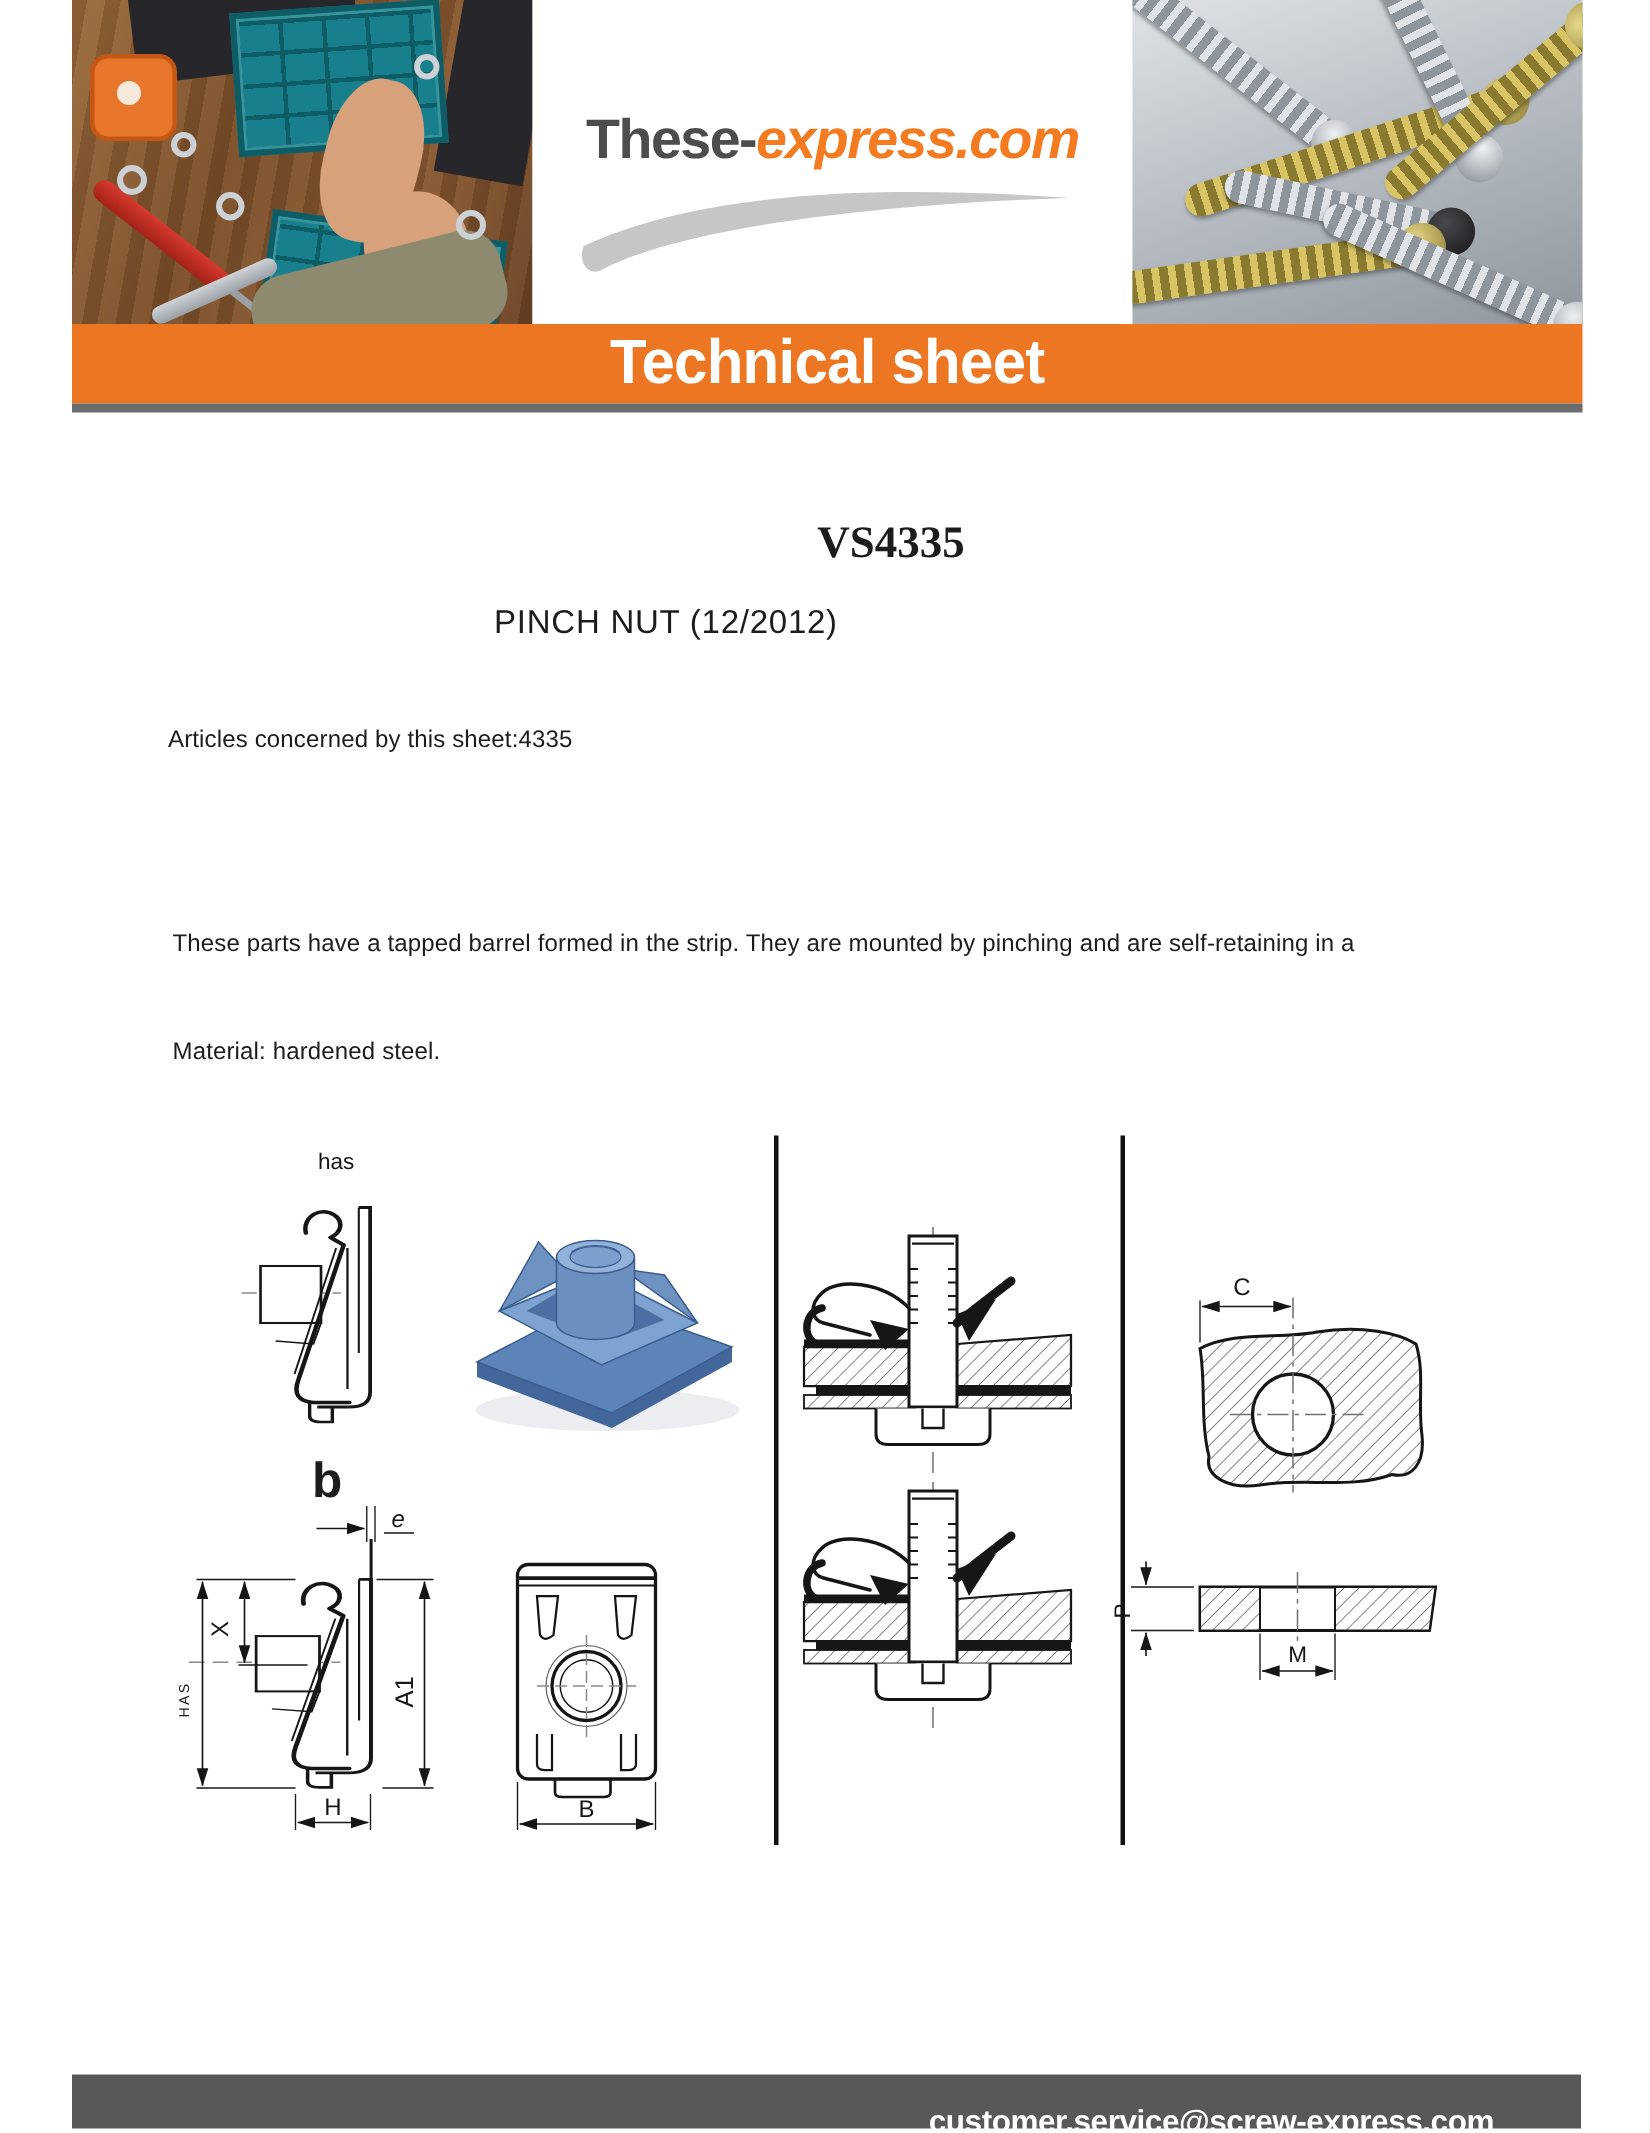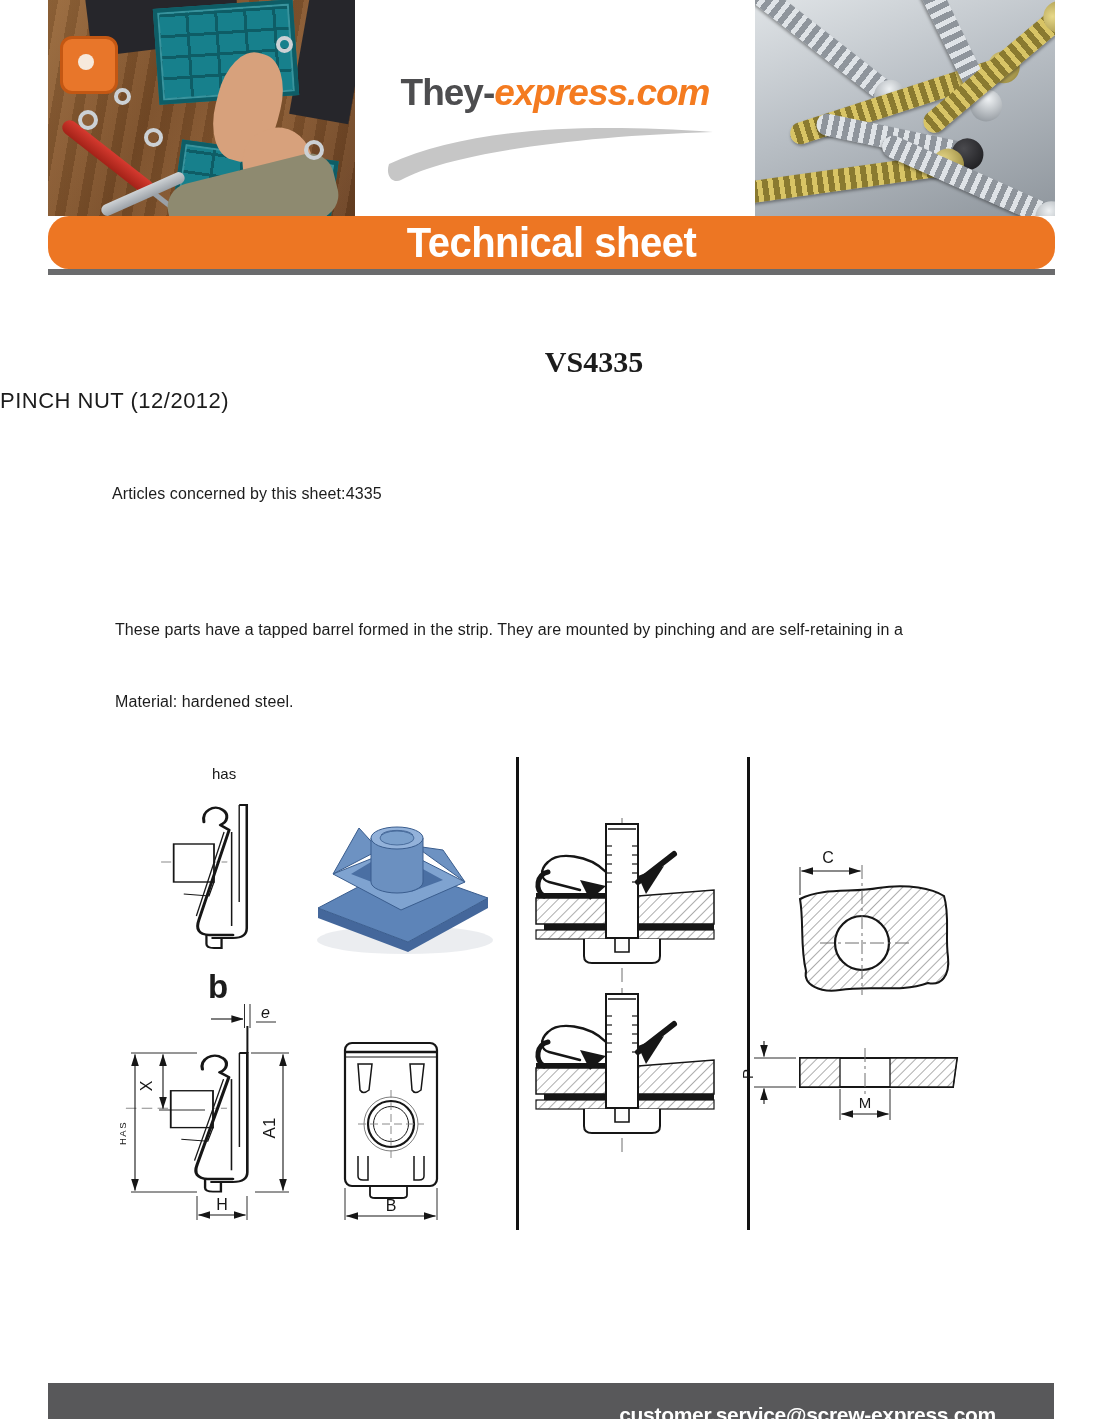--- a/index.html
+++ b/index.html
@@ -32,28 +32,28 @@
   .screw.brass::before{background:radial-gradient(circle at 35% 35%,#e8d98a,#8a7a30);}
   .screw.dark::before{background:radial-gradient(circle at 35% 35%,#4a4a4e,#151518);}
 
   .logo-zone{position:absolute;left:355px;top:0;width:400px;height:216px;background:#fff;}
   .logo-line{position:absolute;left:0;top:72px;width:400px;text-align:center;font-size:37px;font-weight:700;letter-spacing:-1px;white-space:nowrap;}
   .logo-gray{color:var(--logo-gray,#4d4d4f);}
   .logo-orange{color:var(--logo-orange,#f47b20);font-style:italic;margin-top:41px;}
   .swoosh{position:absolute;left:28px;top:118px;}
 
   .banner{position:absolute;left:48px;top:216px;width:1007px;height:53px;background:var(--banner-orange,#ed7623);
-          display:flex;align-items:center;justify-content:center;border-radius:21px;}
+          display:flex;align-items:center;justify-content:center;}
   .banner-title{color:#fff;font-weight:800;font-size:40px;letter-spacing:-.5px;transform:scaleY(1.04);}
   .banner-underline{position:absolute;left:48px;top:269px;width:1007px;height:6px;background:var(--underline-gray,#6a6b6d);}
 
   
   .doc-title{position:absolute;left:0;top:345px;width:1100px;text-align:center;
              font-family:"Liberation Serif",serif;font-weight:700;font-size:30px;padding-left:44px;}
-  .doc-subtitle{position:absolute;left:0;top:388px;width:888px;font-size:22px;letter-spacing:.5px;}
+  .doc-subtitle{position:absolute;left:0;top:402px;width:888px;text-align:center;font-size:22px;letter-spacing:.5px;}
   .bodytext{position:absolute;font-size:16px;line-height:23px;letter-spacing:.1px;}
   .indent2{margin-left:6px;}
 
   
   .divider{position:absolute;width:3px;background:#111;}
   svg text{font-family:"Liberation Sans",sans-serif;fill:#161616;}
   .cl{stroke:#8a8a8a;stroke-width:1;stroke-dasharray:8 4;}
   .cl2{stroke:#6f6f6f;stroke-width:1;stroke-dasharray:14 4 3 4;}
   .dim{stroke:#161616;stroke-width:1.1;fill:none;}
   .ext{stroke:#161616;stroke-width:0.9;fill:none;}
@@ -87,21 +87,21 @@
     <div class="hand" style="left:196px;top:128px;width:70px;height:80px;transform:rotate(-18deg);"></div>
     <div class="sleeve" style="left:120px;top:168px;width:170px;height:66px;transform:rotate(-14deg);"></div>
     <div class="washer" style="left:30px;top:110px;width:12px;height:12px;"></div>
     <div class="washer" style="left:66px;top:88px;width:9px;height:9px;"></div>
     <div class="washer" style="left:96px;top:128px;width:11px;height:11px;"></div>
     <div class="washer" style="left:256px;top:140px;width:12px;height:12px;"></div>
     <div class="washer" style="left:228px;top:36px;width:9px;height:9px;"></div>
   </div>
 
   <div class="logo-zone">
-    <div class="logo-line"><span class="logo-gray">They</span><span class="logo-gray">-</span><span class="logo-orange">express.com</span></div>
+    <div class="logo-line"><span class="logo-gray">These</span><span class="logo-gray">-</span><span class="logo-orange">express.com</span></div>
     <svg class="swoosh" width="344" height="70" viewBox="0 0 344 70">
       <path d="M6 46 C80 12 190 4 330 14 C200 18 70 34 18 62 C10 66 2 58 6 46 Z" fill="#c6c6c6"></path>
     </svg>
   </div>
 
   <div class="photo photo-right">
     <div class="screw" style="left:-30px;top:30px;width:190px;transform:rotate(38deg);"></div>
     <div class="screw brass" style="left:30px;top:90px;width:230px;transform:rotate(-18deg);"></div>
     <div class="screw" style="left:90px;top:10px;width:200px;transform:rotate(64deg);"></div>
     <div class="screw dark" style="left:60px;top:128px;width:160px;transform:rotate(12deg);"></div>

